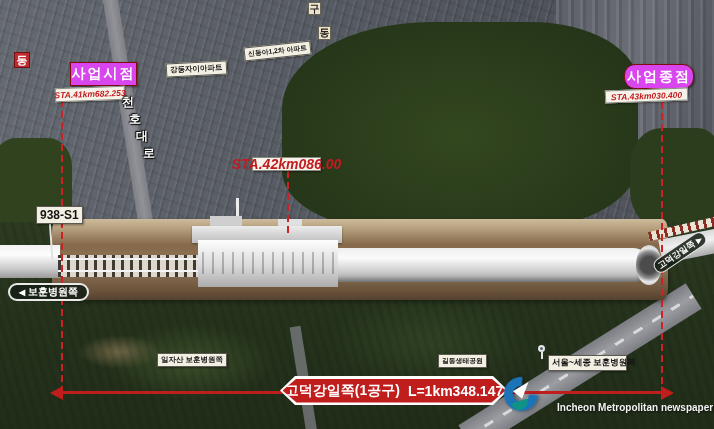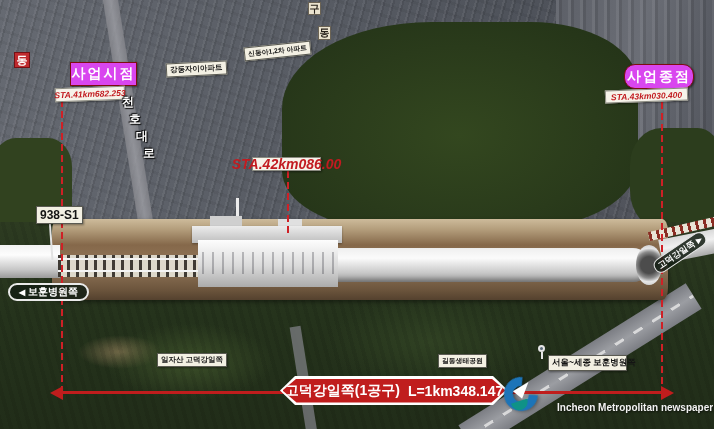--- a/index.html
+++ b/index.html
@@ -187,21 +187,21 @@
 
   <div class="redbox" style="left:612px;top:64px;width:70px;height:25px;font-size:14px;border-radius:11px;">사업종점</div>
   <div class="stabox" style="left:605px;top:89px;width:83px;height:13px;font-size:8.5px;transform:rotate(-2deg);">STA.43km030.400</div>
 
   <div class="stabox" style="left:252px;top:157px;width:69px;height:14px;font-size:14px;">STA.42km086.00</div>
 
   <div class="whitebox" style="left:36px;top:206px;font-size:12px;">938-S1</div>
 
   <div class="whitebox" style="left:166px;top:62px;font-size:7.5px;transform:rotate(-3deg);">강동자이아파트</div>
   <div class="whitebox" style="left:244px;top:44px;font-size:6.8px;transform:rotate(-6deg);">신동아1,2차 아파트</div>
-  <div class="whitebox" style="left:157px;top:353px;font-size:7.5px;">일자산 고덕강일쪽</div>
+  <div class="whitebox" style="left:157px;top:353px;font-size:7.5px;">일자산 보훈병원쪽</div>
   <div class="whitebox" style="left:438px;top:354px;font-size:6.8px;">길동생태공원</div>
   <div class="whitebox" style="left:548px;top:355px;font-size:8.5px;width:79px;">서울~세종 보훈병원쪽</div>
   <div class="pin-head"></div>
   <div class="pin-stem"></div>
 
   <div style="left:118px;top:94px;width:40px;height:76px;">
     <span class="roadname-char" style="left:4px;top:0;">천</span>
     <span class="roadname-char" style="left:11px;top:17px;">호</span>
     <span class="roadname-char" style="left:18px;top:34px;">대</span>
     <span class="roadname-char" style="left:25px;top:51px;">로</span>

